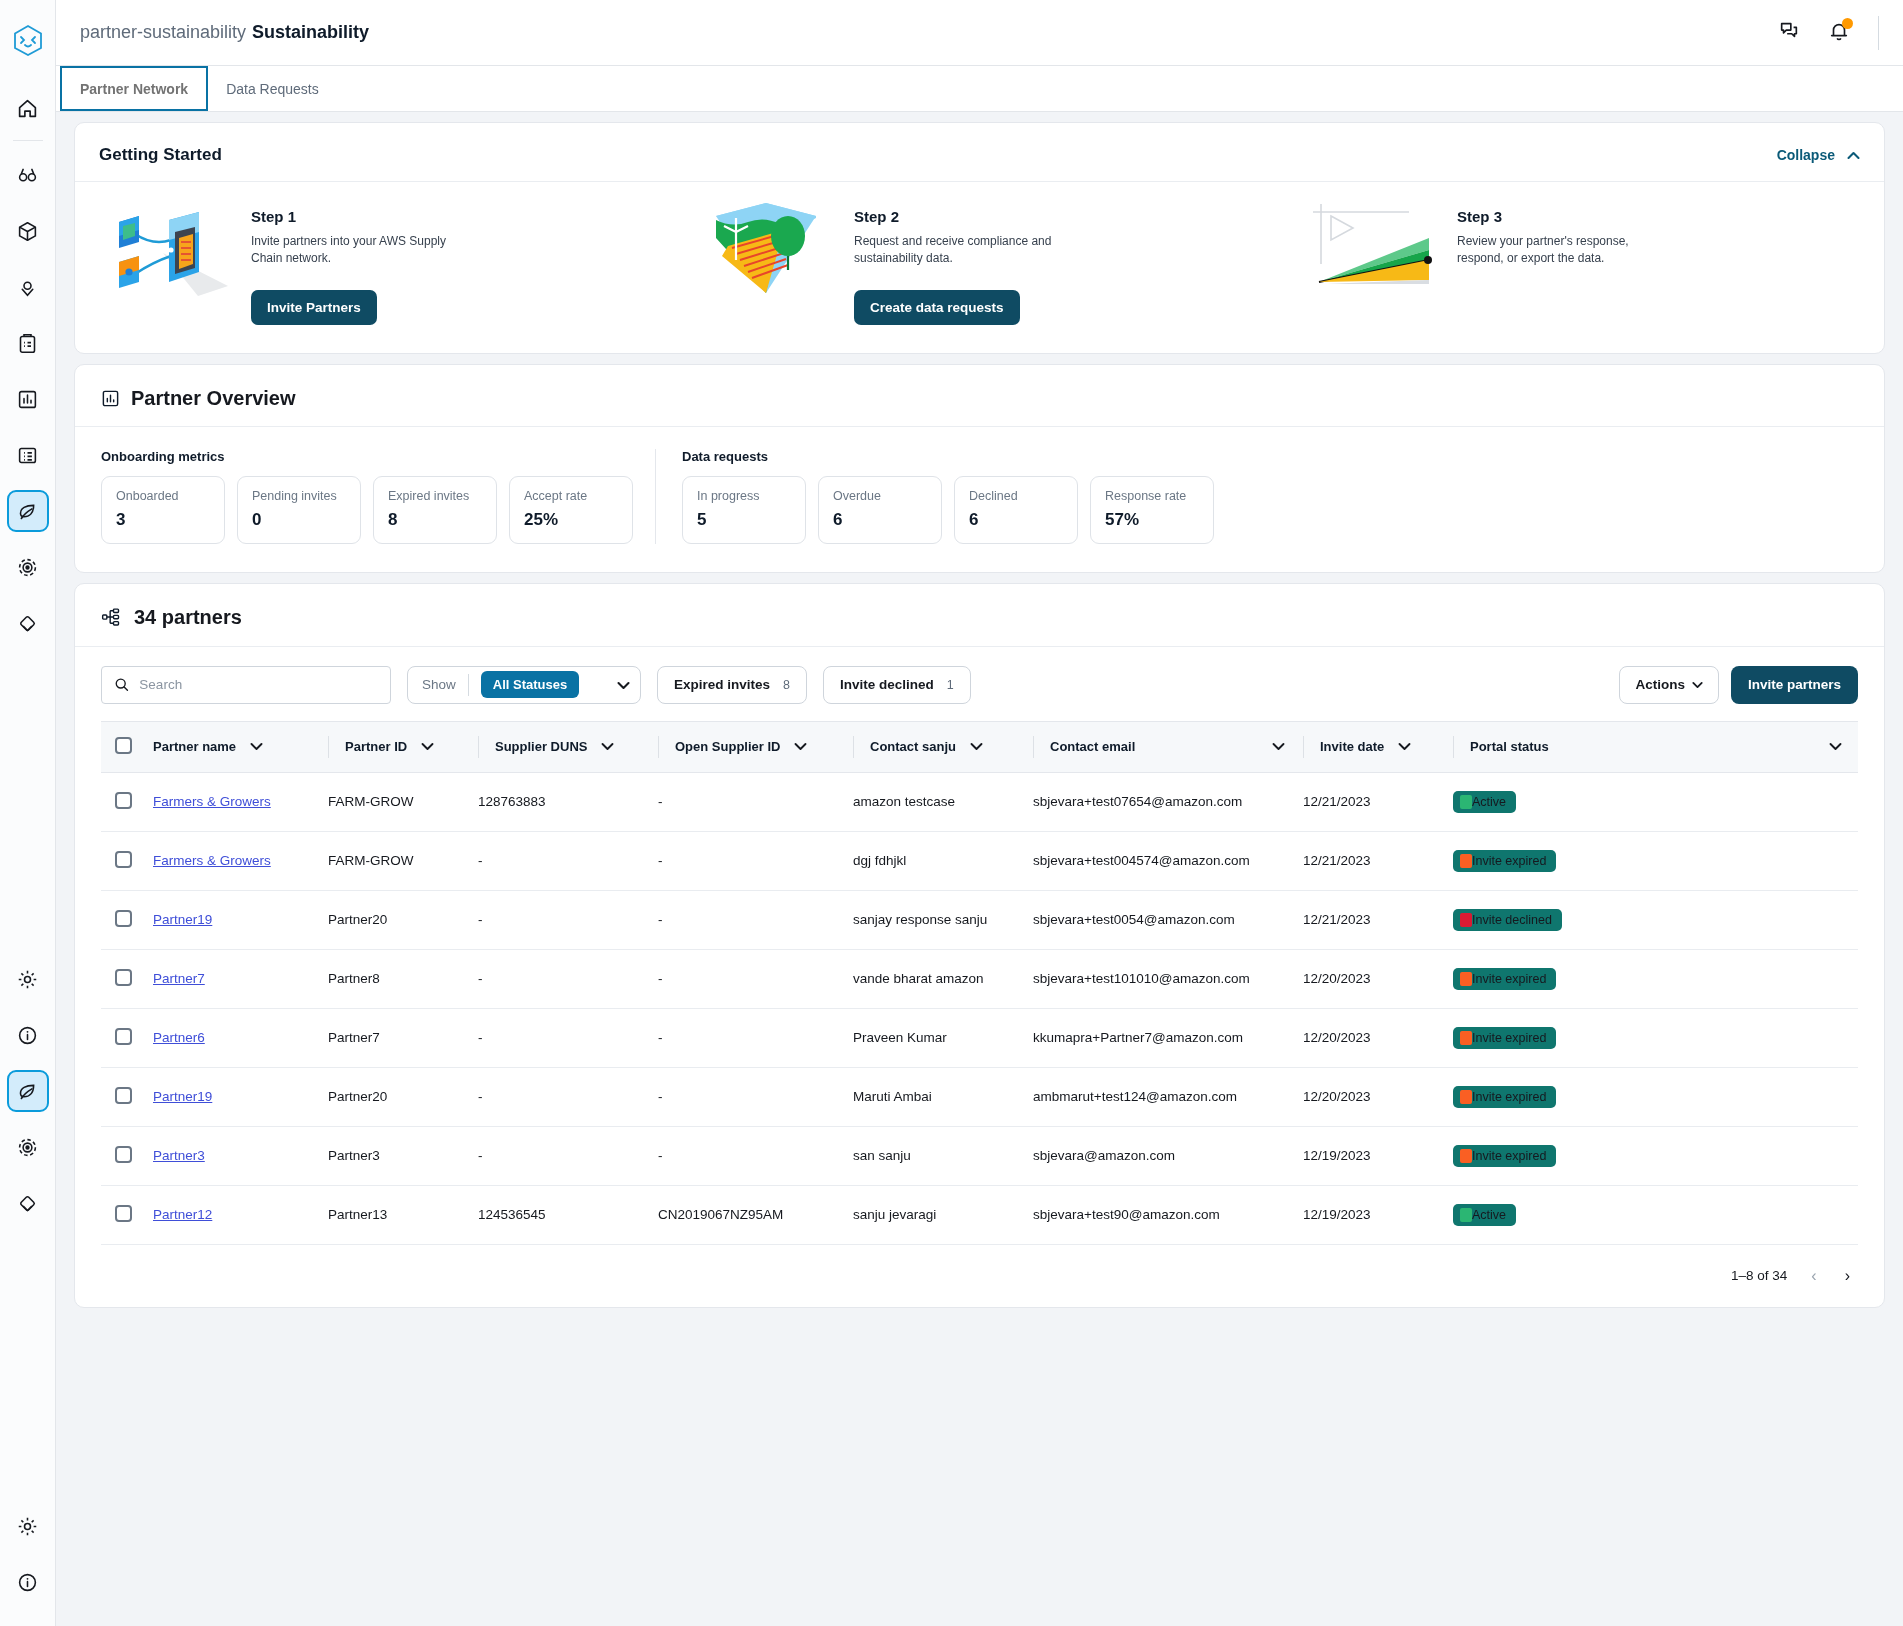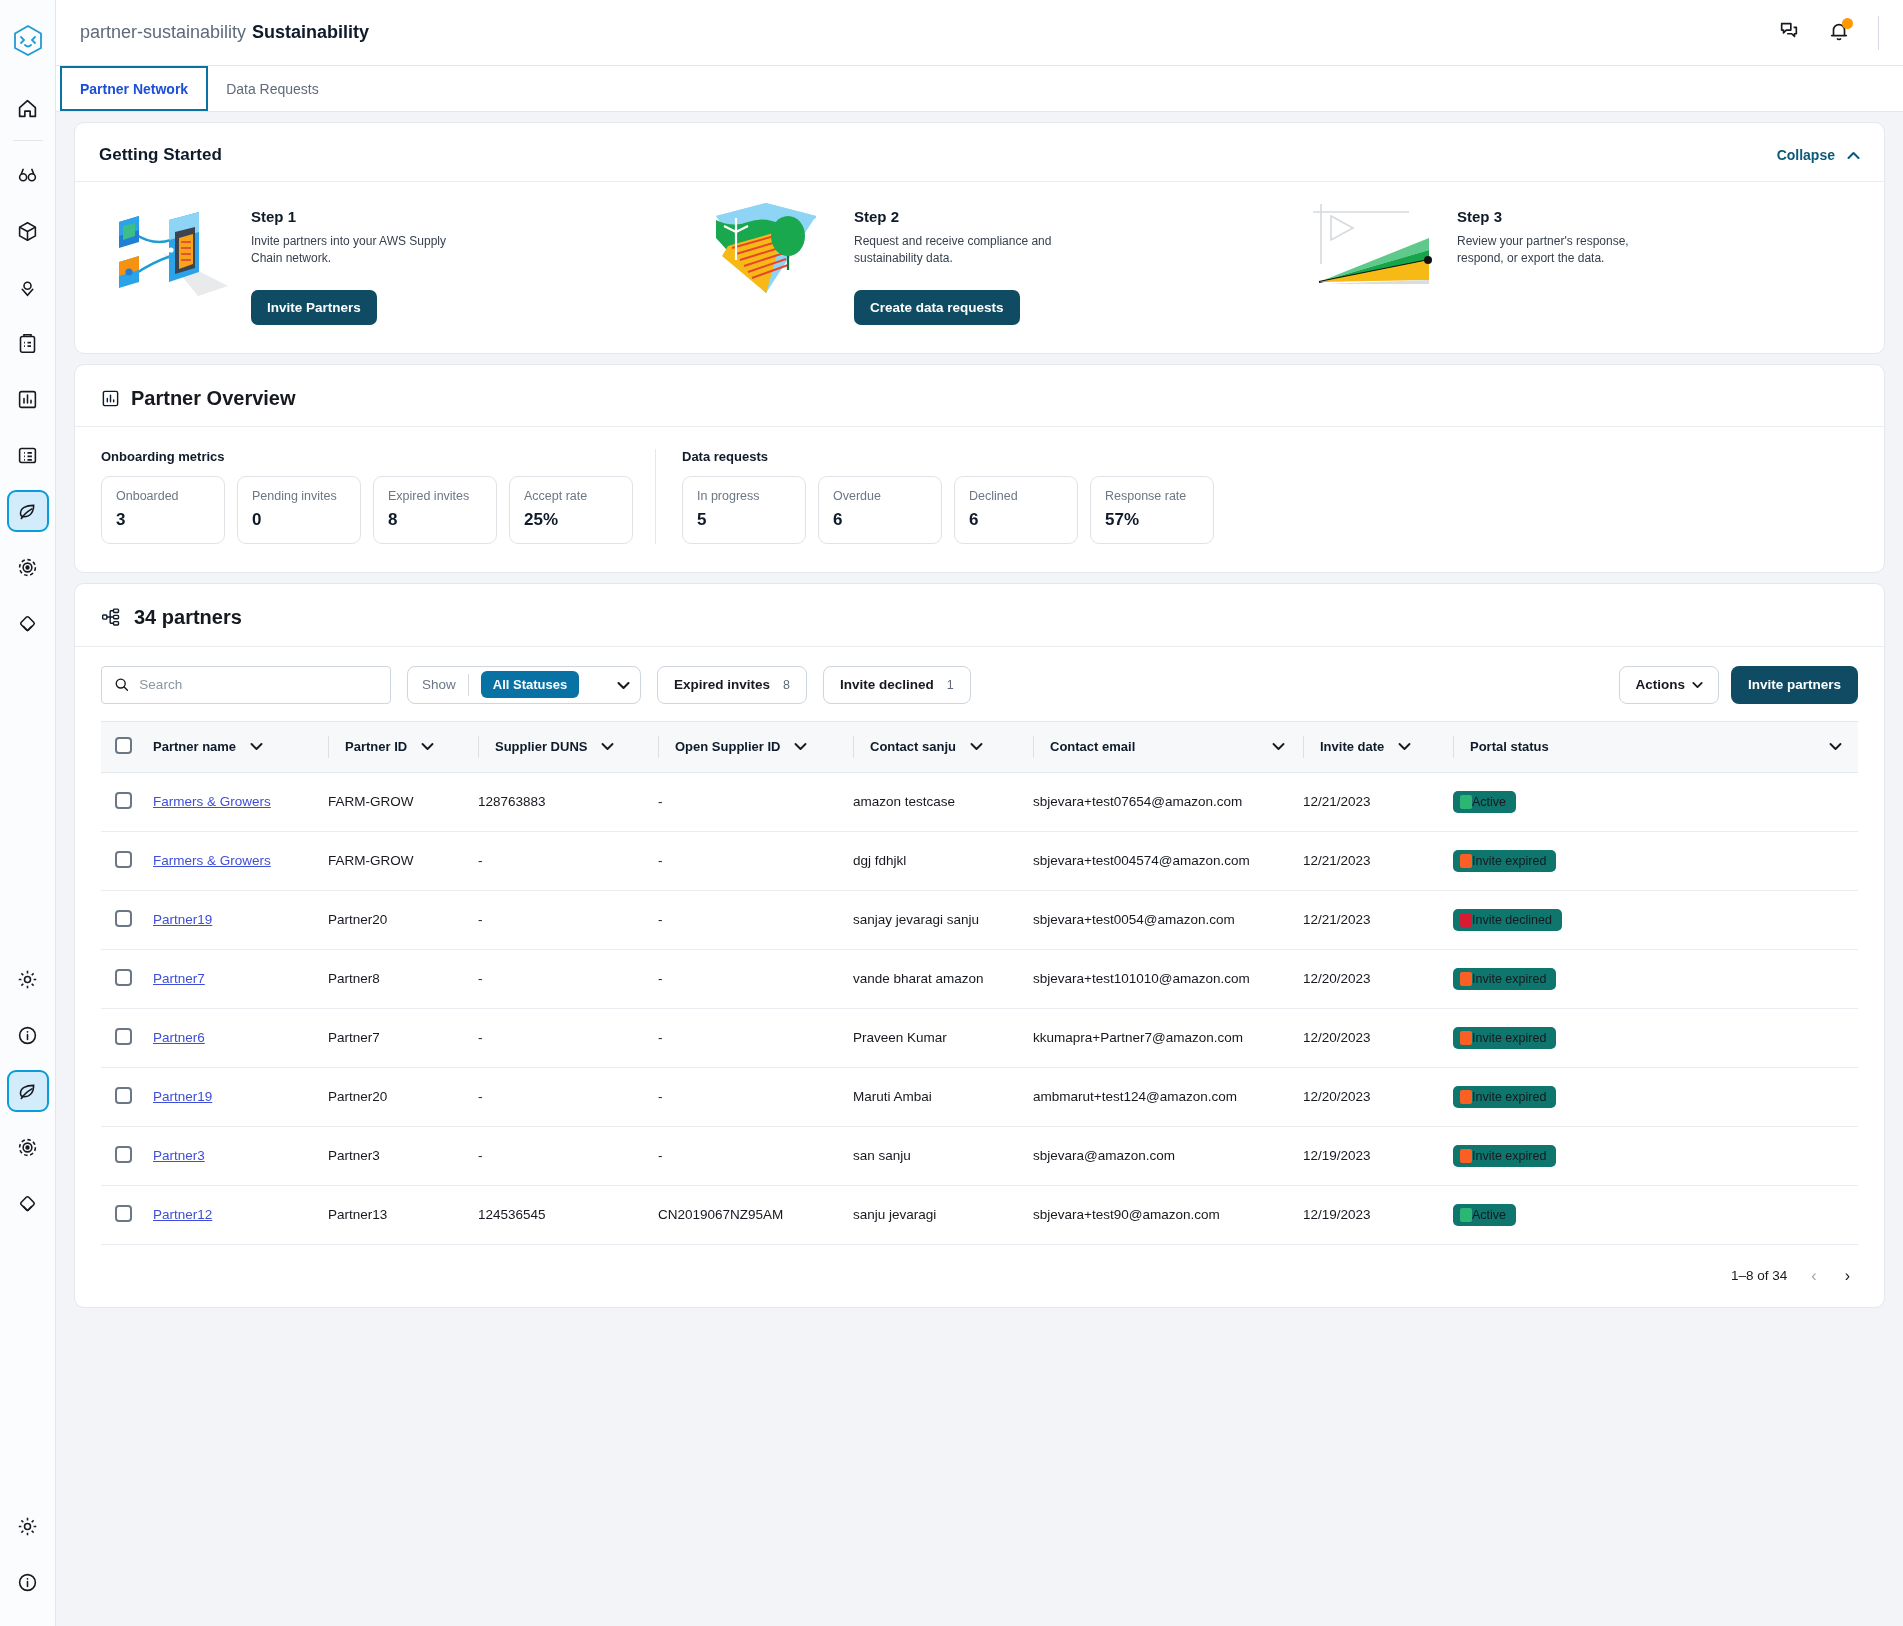--- a/index.html
+++ b/index.html
@@ -47,21 +47,21 @@
   .tabbar {
     position: absolute; left: 56px; top: 66px; width: 1847px; height: 46px;
     background: #fff; border-bottom: 1px solid #e3e6ea;
     display: flex; align-items: stretch; padding-left: 4px;
   }
   .tab {
     display: flex; align-items: center; padding: 0 18px;
     font-size: 14px; color: #5f6b7a; cursor: pointer; font-weight: 400;
   }
   .tab.active {
-    color: #1d4ed8; font-weight: 700;
+    color: #737373; font-weight: 700;
     border: 2px solid #0972a4;
   }
 
   
   .page {
     position: absolute; left: 56px; top: 112px; width: 1847px; height: 1514px;
     background: #f2f4f7; overflow: hidden;
   }
   .card {
     background: #fff; border: 1px solid #e4e7ec; border-radius: 10px;
@@ -628,21 +628,21 @@
                 <span class="sq" style="background: rgb(250, 95, 35);"></span>
                 <span class="status-lab">Invite expired</span>
               </span></td>
           </tr>
           <tr>
             <td style="padding-left:14px;"><span class="cbx"></span></td>
             <td class="col-pn"><a class="lnk">Partner19</a></td>
             <td class="col-pid"><span>Partner20</span></td>
             <td class="col-duns"><span>-</span></td>
             <td class="col-osid"><span>-</span></td>
-            <td class="col-cn"><span>sanjay jevaragi sanju</span></td>
+            <td class="col-cn"><span>sanjay response sanju</span></td>
             <td class="col-ce"><span>sbjevara+test0054@amazon.com</span></td>
             <td class="col-dt"><span>12/21/2023</span></td>
             <td><span class="status">
                 <span class="sq" style="background: rgb(217, 26, 51);"></span>
                 <span class="status-lab">Invite declined</span>
               </span></td>
           </tr>
           <tr>
             <td style="padding-left:14px;"><span class="cbx"></span></td>
             <td class="col-pn"><a class="lnk">Partner7</a></td>

